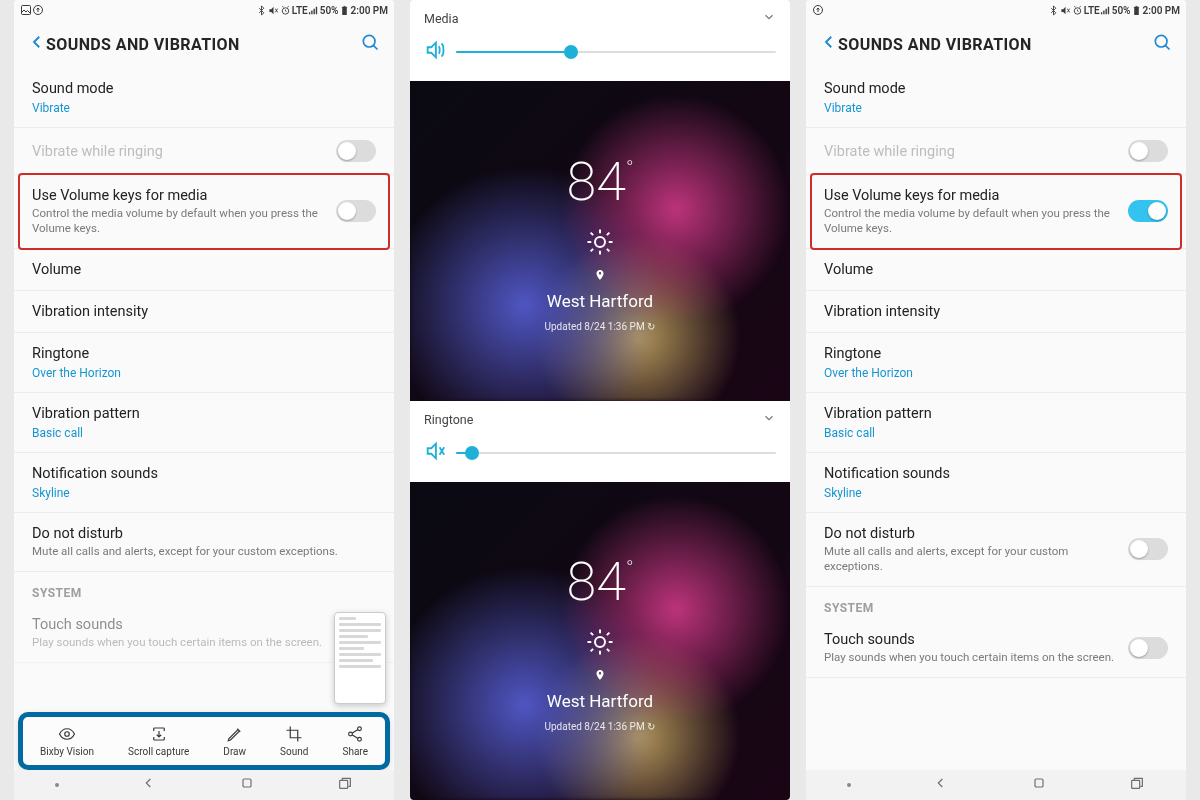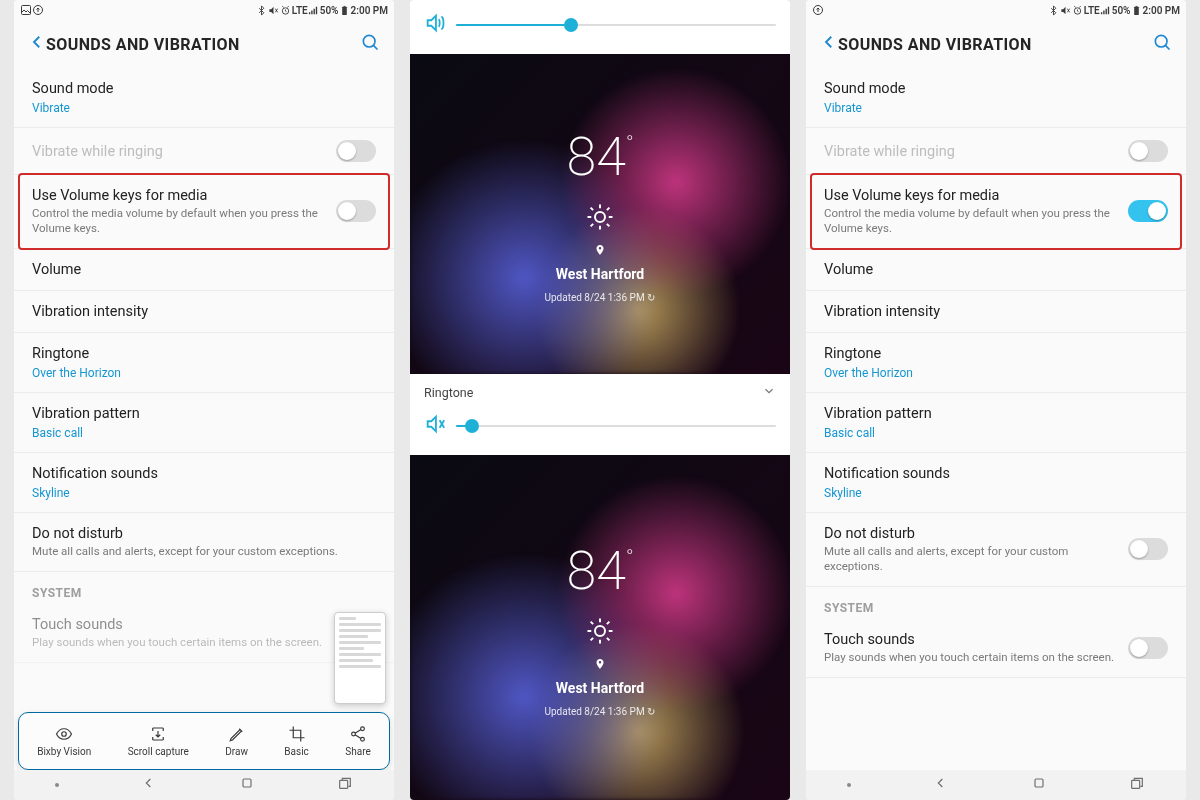--- a/index.html
+++ b/index.html
@@ -42,27 +42,27 @@
   .wall { height: 320px; background: linear-gradient(135deg,#0a0a12 0%,#1a0515 100%); display:flex; flex-direction:column; align-items:center; justify-content:center; color:#fff; position:relative; overflow:hidden;gap:8px; }
   .wall .swirl { position:absolute; inset:0; background:
     radial-gradient(circle at 70% 40%, rgba(232,63,150,.8) 0%, rgba(232,63,150,0) 35%),
     radial-gradient(circle at 30% 70%, rgba(86,95,214,.9) 0%, rgba(86,95,214,0) 40%),
     radial-gradient(circle at 60% 80%, rgba(247,212,118,.7) 0%, rgba(247,212,118,0) 30%);
     filter: blur(2px); }
   .wall .temp { font-size: 54px; font-weight: 200; position:relative; }
   .wall .temp sup { font-size: 20px; vertical-align: top; position:relative; top:6px; }
   .wall .sun { width: 30px; height: 30px; margin-top: 6px; position:relative; }
   .wall .pin { margin-top: 4px; position:relative; }
-  .wall .city { font-size: 14px; font-weight: 700; margin-top: 2px; position:relative; }
+  .wall .city { font-size: 17px; font-weight: 400; margin-top: 2px; position:relative; }
   .wall .upd { font-size: 10px; opacity: .85; margin-top: 2px; position:relative; }
   
   .thumb-prev { position: absolute; right: 8px; bottom: 96px; width: 52px; height: 92px; background: #fff; border: 1px solid #ccc; border-radius: 4px; box-shadow: 0 2px 6px rgba(0,0,0,.2); padding:4px; display:flex; flex-direction:column; gap:3px; }
   .thumb-prev .ln { height:3px; background:#d8d8d8; border-radius:1px; }
   
-  .ss-bar { position: absolute; bottom: 30px; left: 4px; right: 4px; height: 58px; background: rgba(252,252,252,.96); border:1px solid #0369a1; border-radius: 10px; display:flex; justify-content:space-around; align-items:center; font-size:10px; color:#3a3a3a; box-shadow:0 2px 6px rgba(0,0,0,.12); }
+  .ss-bar { position: absolute; bottom: 30px; left: 4px; right: 4px; height: 58px; background: rgba(252,252,252,.96); border:5px solid #0369a1; border-radius: 10px; display:flex; justify-content:space-around; align-items:center; font-size:10px; color:#3a3a3a; box-shadow:0 2px 6px rgba(0,0,0,.12); }
   .ss-bar .act { display:flex; flex-direction:column; align-items:center; gap:3px; }
   .ss-bar svg { width:18px; height:18px; }
   
   .navbar { position:absolute; bottom:0; left:0; right:0; height:30px; background:#f2f2f2; display:flex; justify-content:space-around; align-items:center; }
   .navbar svg { width:16px; height:16px; color:#6f6f6f; }
   .navbar .dot { width:4px; height:4px; border-radius:50%; background:#8a8a8a; }
   .muted-icon { color:#1fb0d8; }
 </style>
 </head>
 <body>
@@ -221,21 +221,21 @@
     <div class="act">
         <svg viewBox="0 0 24 24" fill="none" stroke="#3a3a3a" stroke-width="1.6">
           <path d="M3 21l3-1 12-12-2-2L4 18l-1 3zM15 5l4 4"></path>
         </svg>
         <span>Draw</span>
       </div>
     <div class="act">
         <svg viewBox="0 0 24 24" fill="none" stroke="#3a3a3a" stroke-width="1.6">
           <path d="M7 2v15h15M2 7h15v15"></path>
         </svg>
-        <span>Basic</span>
+        <span>Sound</span>
       </div>
     <div class="act">
         <svg viewBox="0 0 24 24" fill="none" stroke="#3a3a3a" stroke-width="1.6">
           <circle cx="18" cy="5" r="2.5"></circle>
           <circle cx="6" cy="12" r="2.5"></circle>
           <circle cx="18" cy="19" r="2.5"></circle>
           <path d="M8 11l8-5M8 13l8 5"></path>
         </svg>
         <span>Share</span>
       </div>
@@ -251,20 +251,26 @@
         </svg></span>
     <span><svg viewBox="0 0 24 24" fill="none" stroke="#6f6f6f" stroke-width="1.8">
           <rect x="4" y="8" width="12" height="12" rx="1"></rect>
           <path d="M8 8V5h12v12h-3"></path>
         </svg></span>
   </div>
 </div>
 
 <div class="phone mid">
   <div class="vol-sec">
+    <div class="vol-head">
+        <span>Media</span>
+        <span><svg width="14" height="14" viewBox="0 0 24 24" fill="none" stroke="#777" stroke-width="2">
+            <path d="M6 9l6 6 6-6"></path>
+          </svg></span>
+      </div>
     <div class="vol-row">
       <span class="muted-icon"><svg width="22" height="22" viewBox="0 0 24 24" fill="none" stroke="#1fb0d8" stroke-width="2">
             <path d="M4 9v6h4l5 5V4L8 9H4z"></path>
             <path d="M16 8c1.5 1 1.5 7 0 8M19 5c3 2 3 12 0 14"></path>
           </svg></span>
       <div class="slider">
           <div class="fill" style="width:36%"></div>
           <div class="thumb" style="left:36%"></div>
         </div>
     </div>

